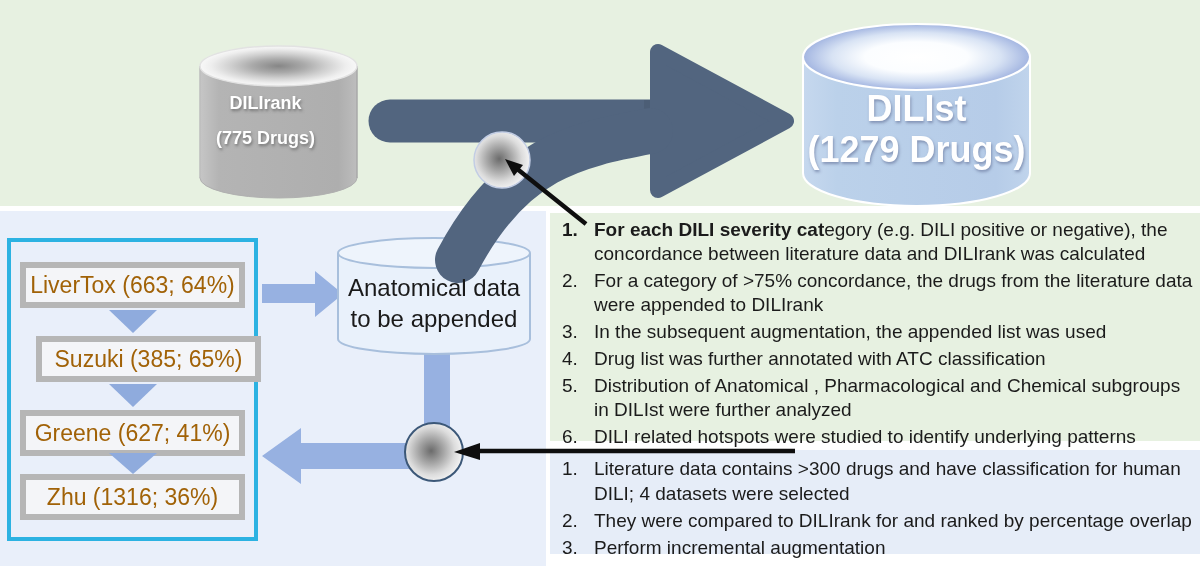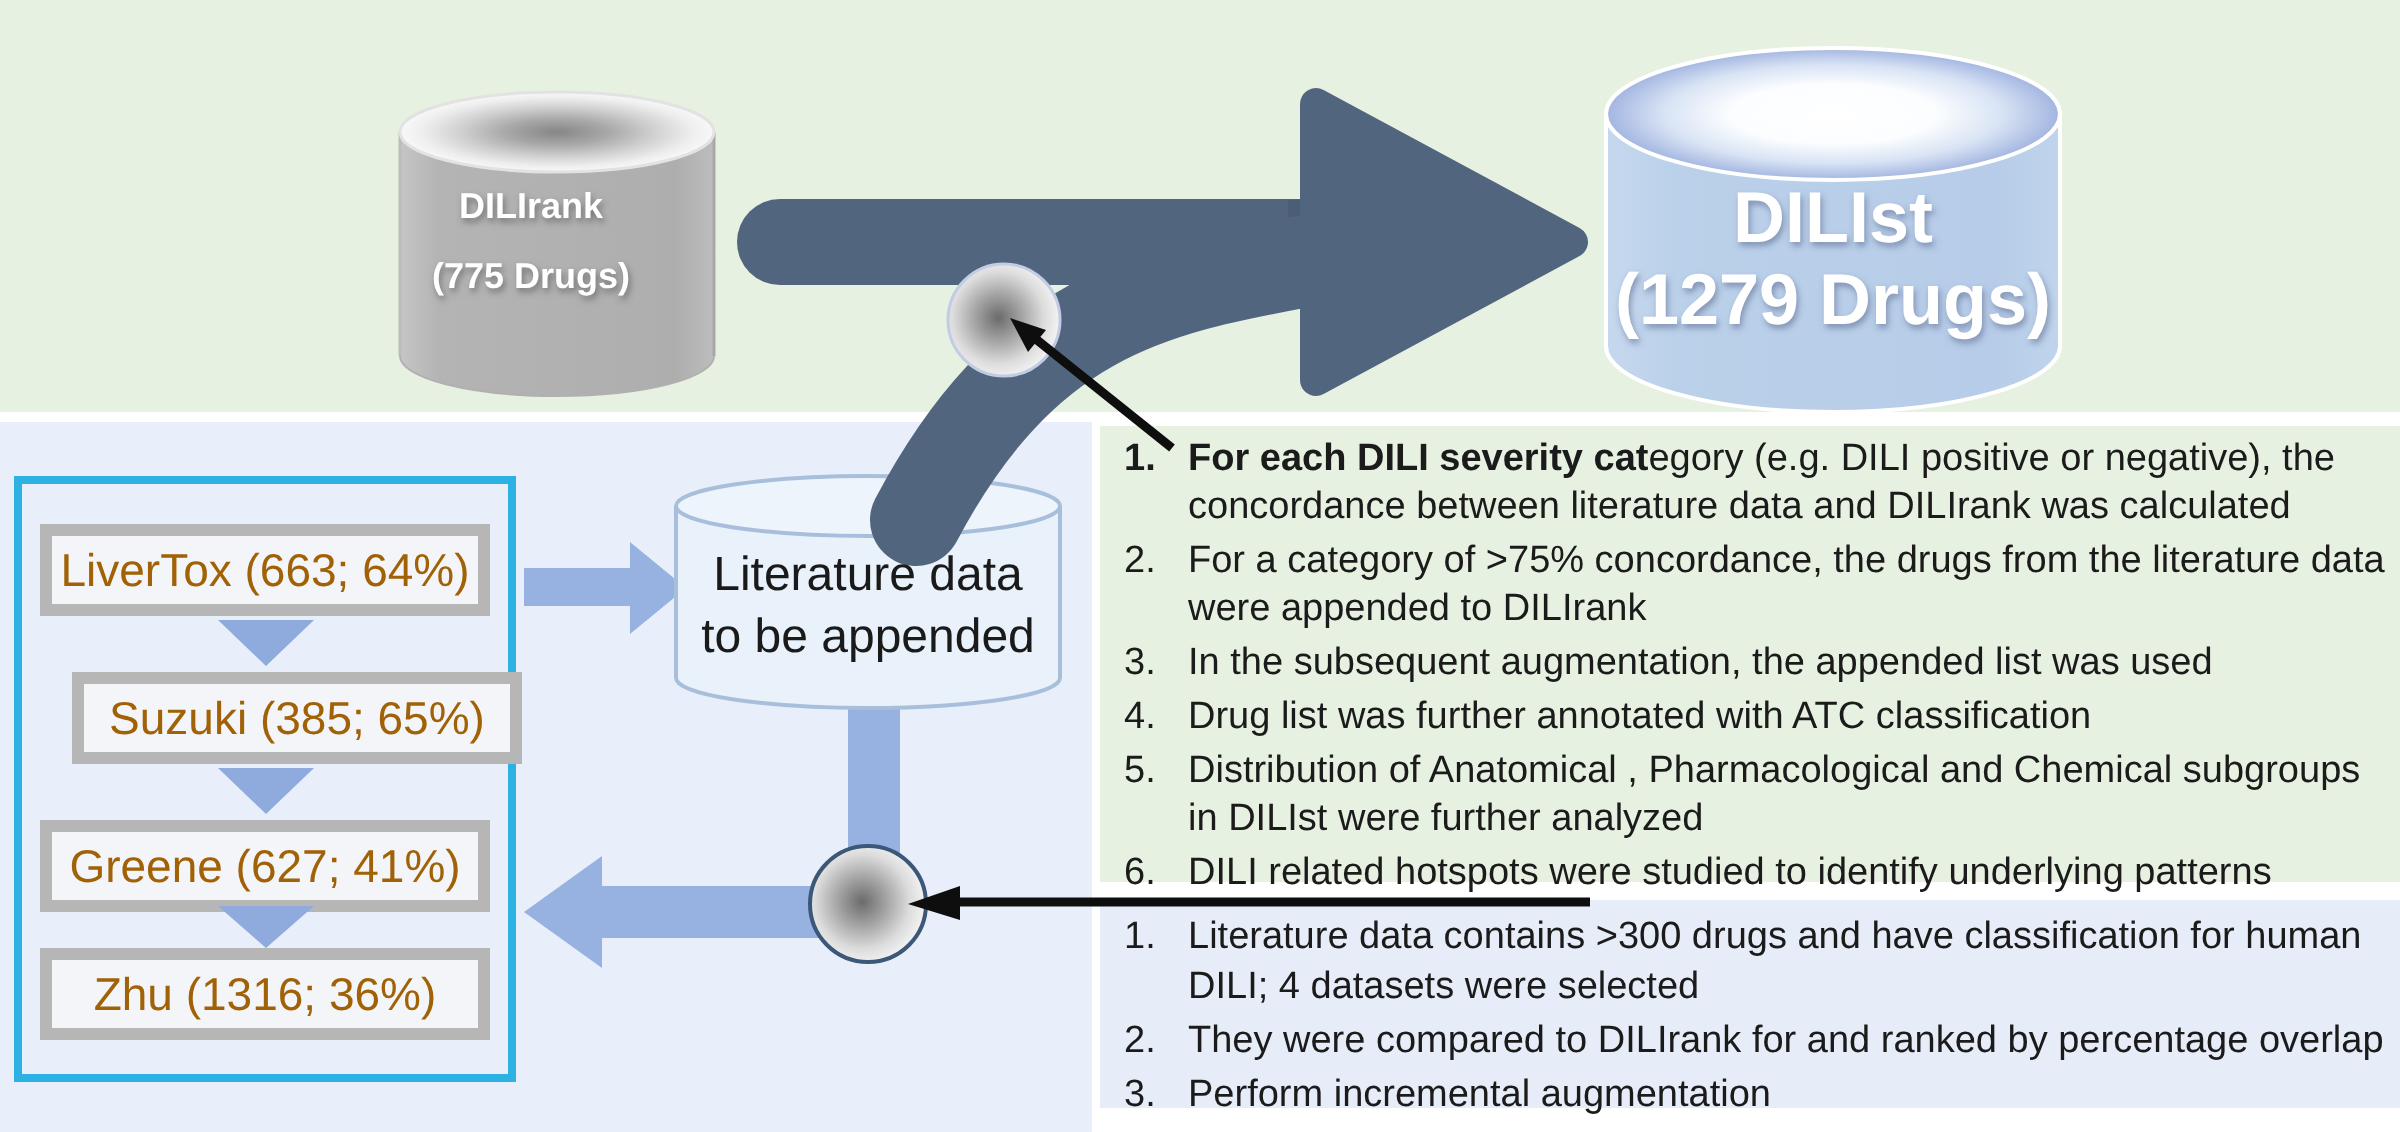--- a/index.html
+++ b/index.html
@@ -161,21 +161,21 @@
 
   <div class="cyl-label lbl-dilirank">
     <div>DILIrank</div>
     <div>(775 Drugs)</div>
   </div>
   <div class="cyl-label lbl-dilist">
     <div>DILIst</div>
     <div>(1279 Drugs)</div>
   </div>
   <div class="cyl-label lbl-lit">
-    <div>Literature data</div>
+    <div>Anatomical data</div>
     <div>to be appended</div>
   </div>
 
   <div class="note-list list-aug">
       <div class="list-row">
         <span class="num b">1.</span>
         <span class="txt"><b>For each DILI severity cat</b>egory (e.g. DILI positive or negative), the concordance between literature data and DILIrank was calculated</span>
       </div>
       <div class="list-row">
         <span class="num">2.</span>

